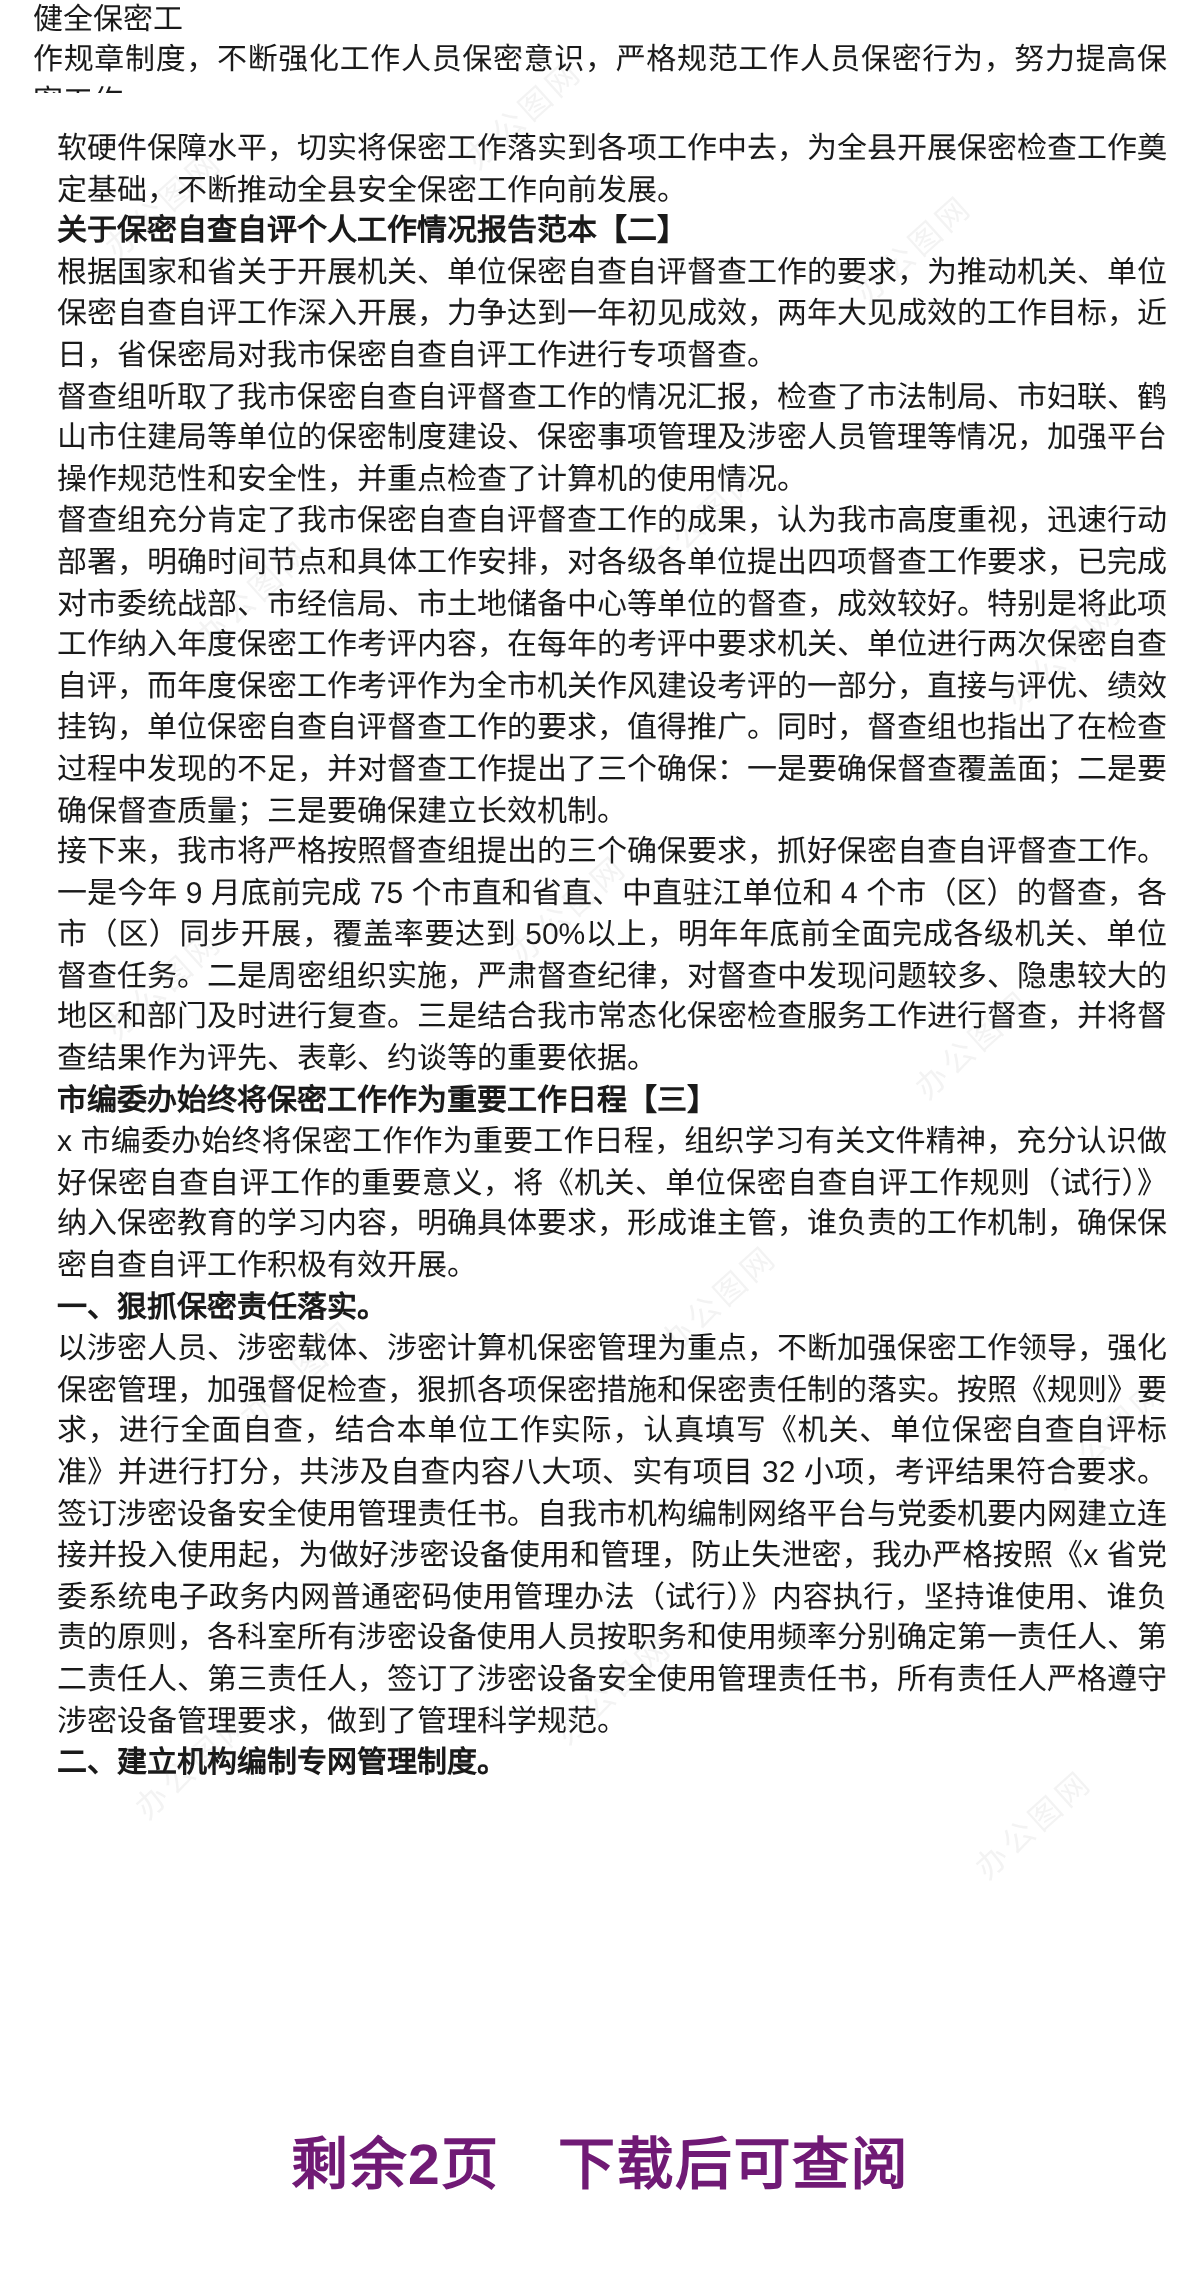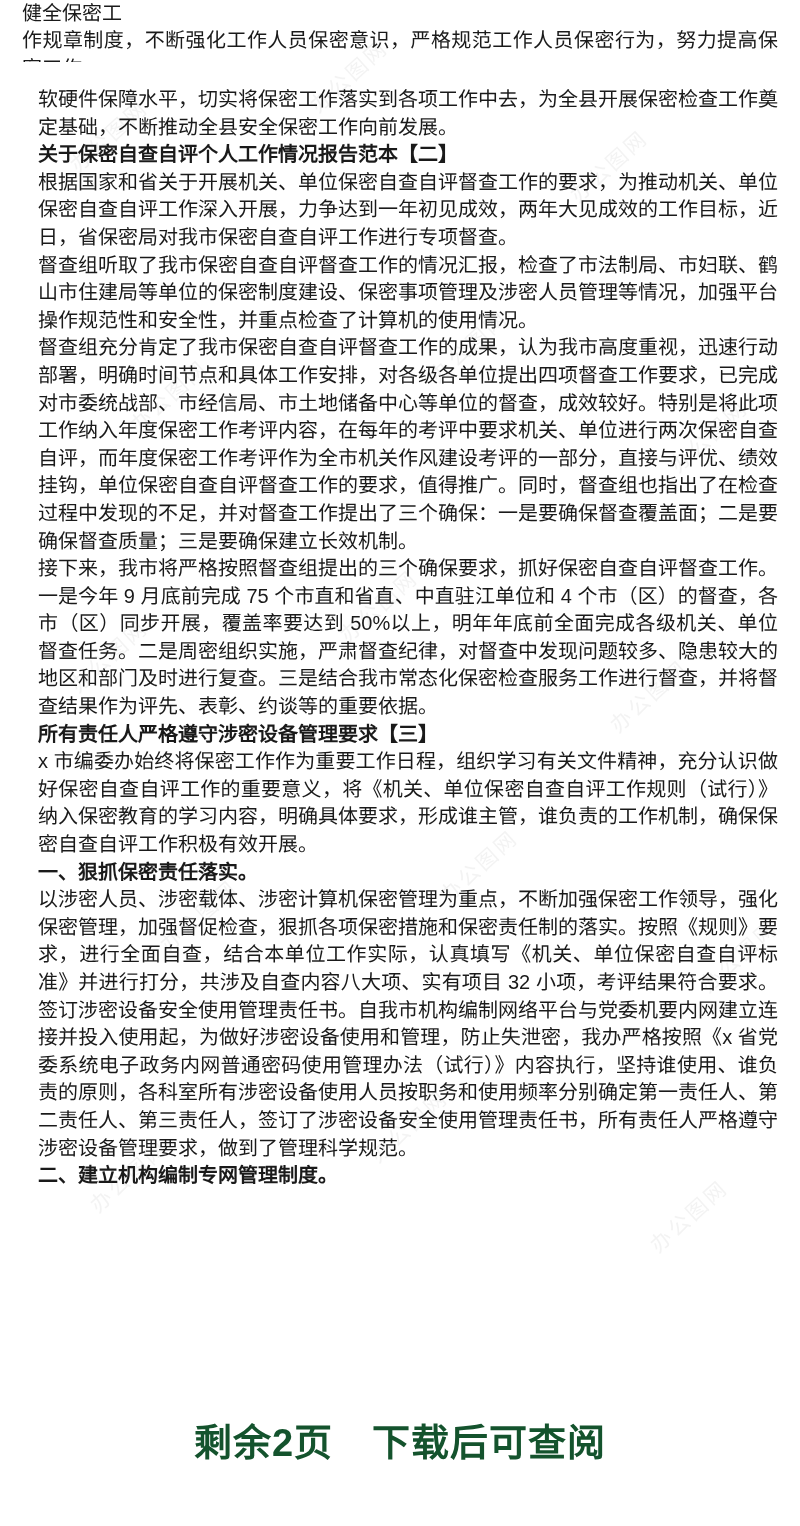--- a/index.html
+++ b/index.html
@@ -104,21 +104,21 @@
     right: 0;
     top: 1412px;
     text-align: center;
     z-index: 3;
   }
   .footer-notice .notice-text {
     display: inline-block;
     font-family: "Liberation Sans", "DejaVu Sans", sans-serif;
     font-size: 38px;
     font-weight: 700;
-    color: #14532d;
+    color: #701a75;
     letter-spacing: 1px;
     white-space: pre;
   }
   .footer-spacer {
     height: 120px;
   }
 </style>
 </head>
 <body>
 
@@ -158,21 +158,21 @@
     <h2 class="heading">关于保密自查自评个人工作情况报告范本【二】</h2>
 
     <p class="para">根据国家和省关于开展机关、单位保密自查自评督查工作的要求，为推动机关、单位保密自查自评工作深入开展，力争达到一年初见成效，两年大见成效的工作目标，近日，省保密局对我市保密自查自评工作进行专项督查。</p>
 
     <p class="para">督查组听取了我市保密自查自评督查工作的情况汇报，检查了市法制局、市妇联、鹤山市住建局等单位的保密制度建设、保密事项管理及涉密人员管理等情况，加强平台操作规范性和安全性，并重点检查了计算机的使用情况。</p>
 
     <p class="para">督查组充分肯定了我市保密自查自评督查工作的成果，认为我市高度重视，迅速行动部署，明确时间节点和具体工作安排，对各级各单位提出四项督查工作要求，已完成对市委统战部、市经信局、市土地储备中心等单位的督查，成效较好。特别是将此项工作纳入年度保密工作考评内容，在每年的考评中要求机关、单位进行两次保密自查自评，而年度保密工作考评作为全市机关作风建设考评的一部分，直接与评优、绩效挂钩，单位保密自查自评督查工作的要求，值得推广。同时，督查组也指出了在检查过程中发现的不足，并对督查工作提出了三个确保：一是要确保督查覆盖面；二是要确保督查质量；三是要确保建立长效机制。</p>
 
     <p class="para">接下来，我市将严格按照督查组提出的三个确保要求，抓好保密自查自评督查工作。一是今年 9 月底前完成 75 个市直和省直、中直驻江单位和 4 个市（区）的督查，各市（区）同步开展，覆盖率要达到 50%以上，明年年底前全面完成各级机关、单位督查任务。二是周密组织实施，严肃督查纪律，对督查中发现问题较多、隐患较大的地区和部门及时进行复查。三是结合我市常态化保密检查服务工作进行督查，并将督查结果作为评先、表彰、约谈等的重要依据。</p>
 
-    <h2 class="heading">所有责任人严格遵守涉密设备管理要求【三】</h2>
+    <h2 class="heading">市编委办始终将保密工作作为重要工作日程【三】</h2>
 
     <p class="para">x 市编委办始终将保密工作作为重要工作日程，组织学习有关文件精神，充分认识做好保密自查自评工作的重要意义，将《机关、单位保密自查自评工作规则（试行）》纳入保密教育的学习内容，明确具体要求，形成谁主管，谁负责的工作机制，确保保密自查自评工作积极有效开展。</p>
 
     <h3 class="subheading">一、狠抓保密责任落实。</h3>
 
     <p class="para">以涉密人员、涉密载体、涉密计算机保密管理为重点，不断加强保密工作领导，强化保密管理，加强督促检查，狠抓各项保密措施和保密责任制的落实。按照《规则》要求，进行全面自查，结合本单位工作实际，认真填写《机关、单位保密自查自评标准》并进行打分，共涉及自查内容八大项、实有项目 32 小项，考评结果符合要求。签订涉密设备安全使用管理责任书。自我市机构编制网络平台与党委机要内网建立连接并投入使用起，为做好涉密设备使用和管理，防止失泄密，我办严格按照《x 省党委系统电子政务内网普通密码使用管理办法（试行）》内容执行，坚持谁使用、谁负责的原则，各科室所有涉密设备使用人员按职务和使用频率分别确定第一责任人、第二责任人、第三责任人，签订了涉密设备安全使用管理责任书，所有责任人严格遵守涉密设备管理要求，做到了管理科学规范。</p>
 
     <h3 class="subheading">二、建立机构编制专网管理制度。</h3>
 
 

